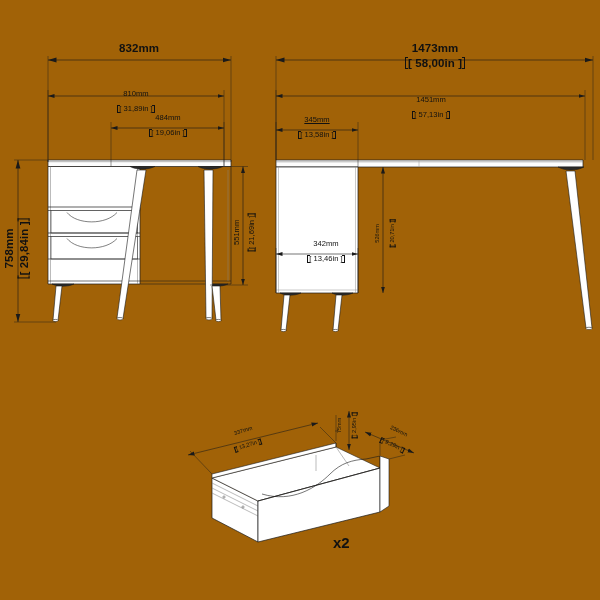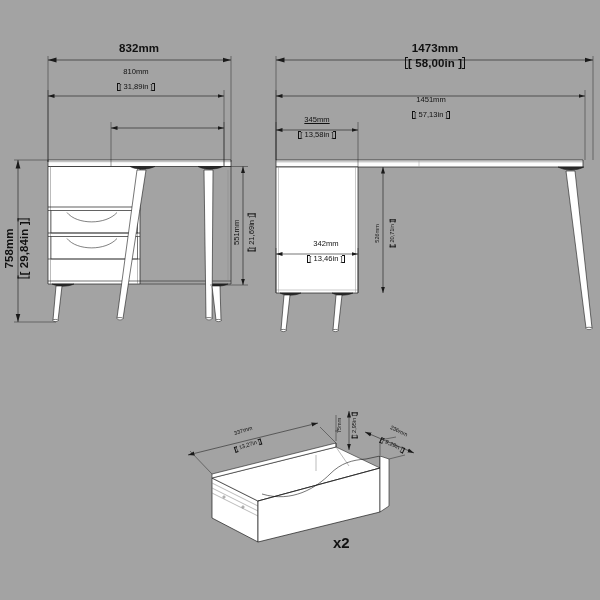--- a/index.html
+++ b/index.html
@@ -11,21 +11,21 @@
     width: 600px;
     height: 600px;
     font-family: "Liberation Sans", sans-serif;
     color: #1a1a1a;
     overflow: hidden;
   }
   #sheet {
     position: relative;
     width: 600px;
     height: 600px;
-    background: #a3a3a3;
+    background: #a16207;
   }
   #drawing-svg {
     position: absolute;
     left: 0;
     top: 0;
     width: 600px;
     height: 600px;
     display: block;
   }
   .dim-text {
@@ -287,25 +287,29 @@
         <line x1="365" y1="432" x2="414" y2="453" marker-start="url(#arrLs)" marker-end="url(#arrRs)"></line>
       </g>
 
     </g>
   </svg>
 
   <div class="dim-text dim-major" style="left:93px; top:42px; width:92px;">
     <span class="row-mm mm">832mm</span>
   </div>
 
-  <div class="dim-text dim-minor" style="left:106px; top:68px; width:60px;">
+  <div class="dim-text dim-minor" style="left:106px; top:90px; width:60px;">
     <span class="row-mm mm">810mm</span>
     <span class="row-in"><span class="in bracket">[ 31,89in ]</span></span>
   </div>
 
+  <div class="dim-text dim-minor" style="left:138px; top:114px; width:60px;">
+    <span class="row-mm mm">484mm</span>
+    <span class="row-in"><span class="in bracket">[ 19,06in ]</span></span>
+  </div>
 
   <div class="dim-text dim-major rot90" style="left:-29px; top:234px; width:92px;">
     <span class="row-mm mm">758mm</span>
     <span class="row-in"><span class="in bracket">[ 29,84in ]</span></span>
   </div>
 
   <div class="dim-text dim-minor rot90" style="left:215px; top:220px; width:60px;">
     <span class="row-mm mm">551mm</span>
     <span class="row-in"><span class="in bracket">[ 21,69in ]</span></span>
   </div>

